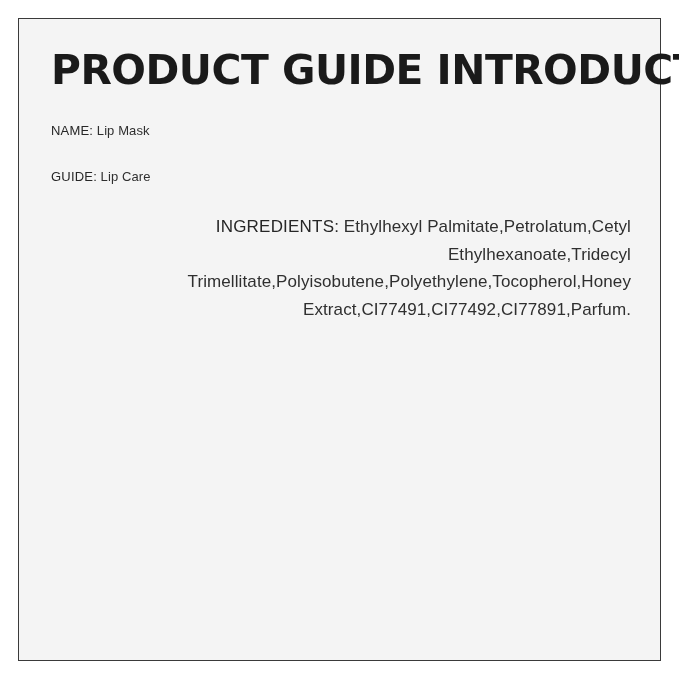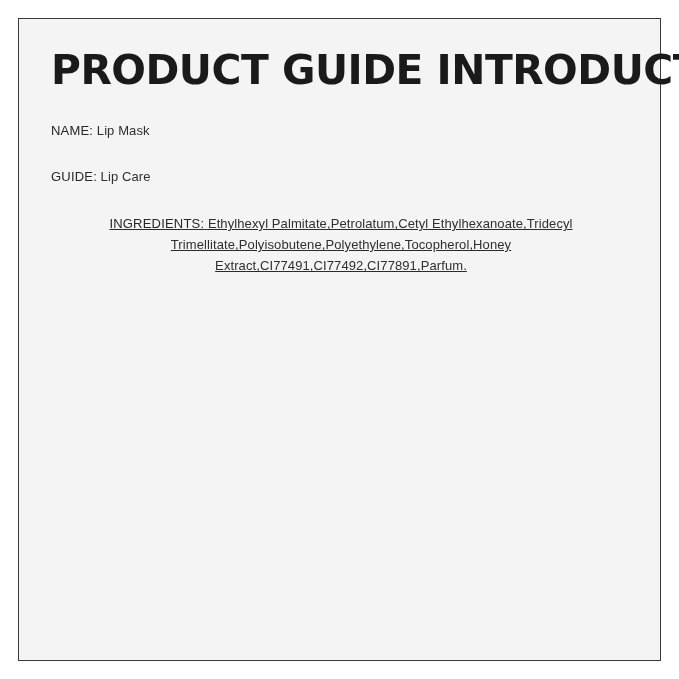--- a/index.html
+++ b/index.html
@@ -57,25 +57,24 @@
     color: #262626;
     letter-spacing: 0.2px;
   }
   .field-value {
     color: #2f2f2f;
     letter-spacing: 0.1px;
   }
   .ing-block {
     margin: 0 0 0 6px;
     color: #2b2b2b;
-    font-size: 13px;
+    font-size: 17px;
     line-height: 1.62;
     max-width: 580px;
-    text-align: center;
-    text-decoration: underline;
+    text-align: right;
   }
 </style>
 </head>
 <body>
 
 <div class="page">
   <div class="card">
 
     <div class="title">PRODUCT GUIDE INTRODUCTION</div>
 

